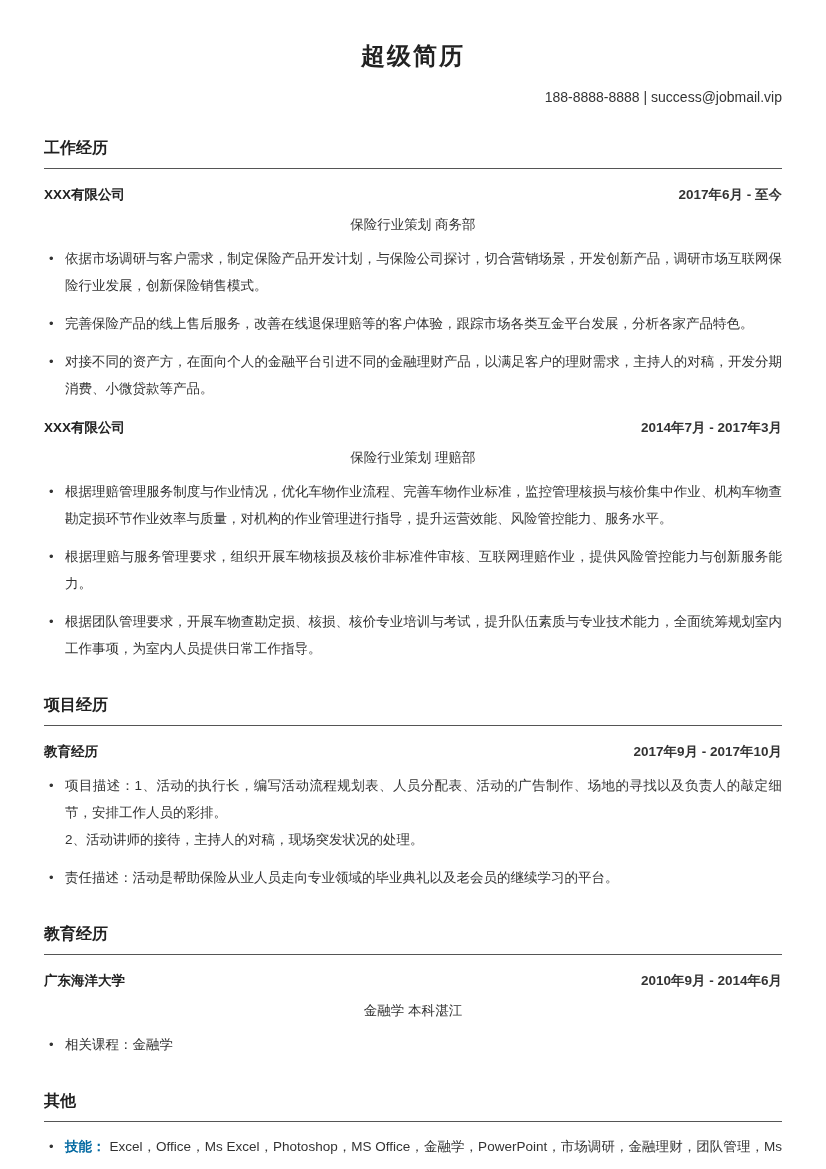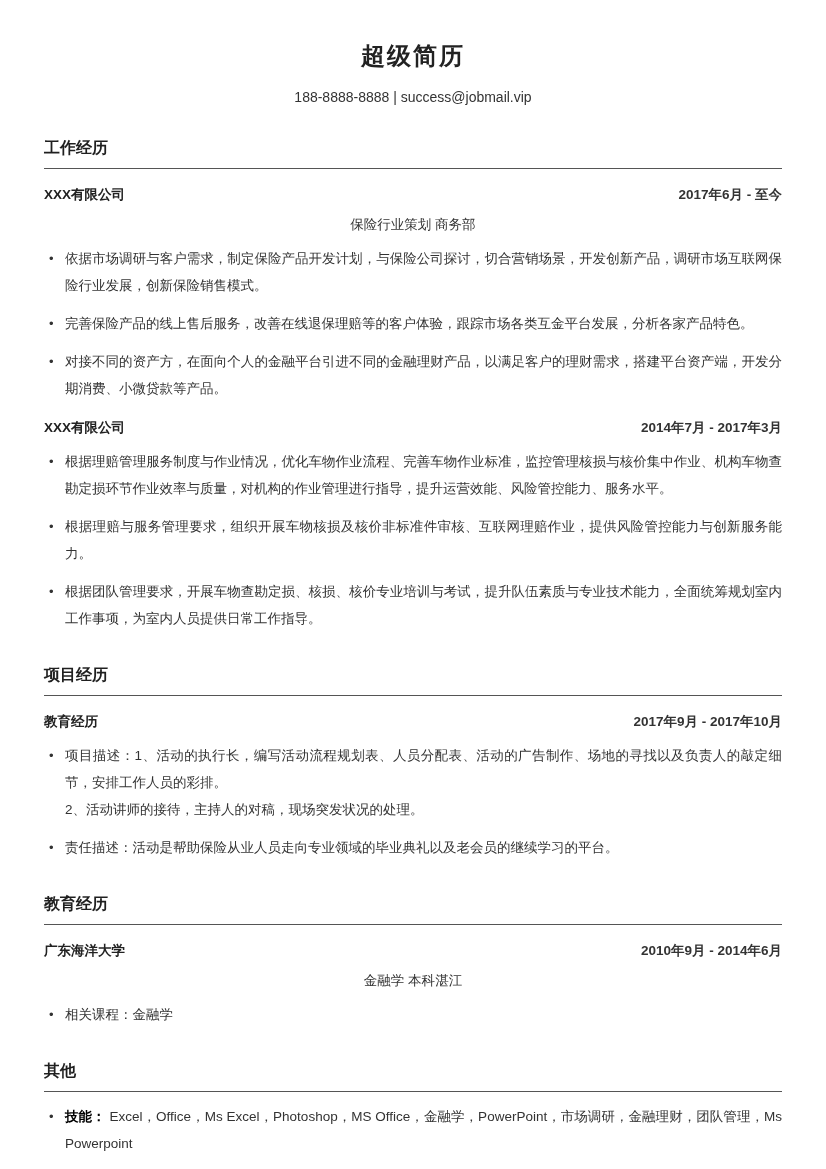--- a/index.html
+++ b/index.html
@@ -19,21 +19,21 @@
   
   .resume-title {
     text-align: center;
     font-size: 24px;
     font-weight: bold;
     color: #222222;
     letter-spacing: 2px;
     margin-top: 4px;
   }
   .contact-line {
-    text-align: center;
+    text-align: right;
     font-size: 14px;
     color: #333333;
     margin-top: 17px;
   }
   
   .section { margin-top: 33px; }
   .section-heading {
     font-size: 16px;
     font-weight: bold;
     color: #1f1f1f;
@@ -73,21 +73,21 @@
     padding-left: 5px;
     font-size: 13px;
     line-height: 27px;
     color: #333333;
   }
   .bullet-content {
     flex: 1;
     text-align: justify;
   }
   .bullet-content .line { display: block; }
-  .bullet-content b { font-weight: bold; color: #000000; }
+  .bullet-content b { font-weight: bold; color: #0369a1; }
 </style>
 </head>
 <body>
 
 <div class="page">
 
   <div class="resume-title">超级简历</div>
   <div class="contact-line">188-8888-8888 | success@jobmail.vip</div>
 
   <div class="section">
@@ -104,27 +104,30 @@
       <li>
         <span class="bullet-dot">•</span>
         <span class="bullet-content">依据市场调研与客户需求，制定保险产品开发计划，与保险公司探讨，切合营销场景，开发创新产品，调研市场互联网保险行业发展，创新保险销售模式。</span>
       </li>
       <li>
         <span class="bullet-dot">•</span>
         <span class="bullet-content">完善保险产品的线上售后服务，改善在线退保理赔等的客户体验，跟踪市场各类互金平台发展，分析各家产品特色。</span>
       </li>
       <li>
         <span class="bullet-dot">•</span>
-        <span class="bullet-content">对接不同的资产方，在面向个人的金融平台引进不同的金融理财产品，以满足客户的理财需求，搭建平台资产端，开发分期消费、小微贷款等产品。</span>
+        <span class="bullet-content">对接不同的资产方，在面向个人的金融平台引进不同的金融理财产品，以满足客户的理财需求，主持人的对稿，开发分期消费、小微贷款等产品。</span>
       </li>
     </ul>
 
     <div class="entry-row">
       <span class="entry-main">XXX有限公司</span>
       <span class="entry-date">2014年7月 - 2017年3月</span>
+    </div>
+    <div class="sub-row">
+      <span>保险行业策划 理赔部</span>
     </div>
     <ul class="bullets">
       <li>
         <span class="bullet-dot">•</span>
         <span class="bullet-content">根据理赔管理服务制度与作业情况，优化车物作业流程、完善车物作业标准，监控管理核损与核价集中作业、机构车物查勘定损环节作业效率与质量，对机构的作业管理进行指导，提升运营效能、风险管控能力、服务水平。</span>
       </li>
       <li>
         <span class="bullet-dot">•</span>
         <span class="bullet-content">根据理赔与服务管理要求，组织开展车物核损及核价非标准件审核、互联网理赔作业，提供风险管控能力与创新服务能力。</span>
       </li>

